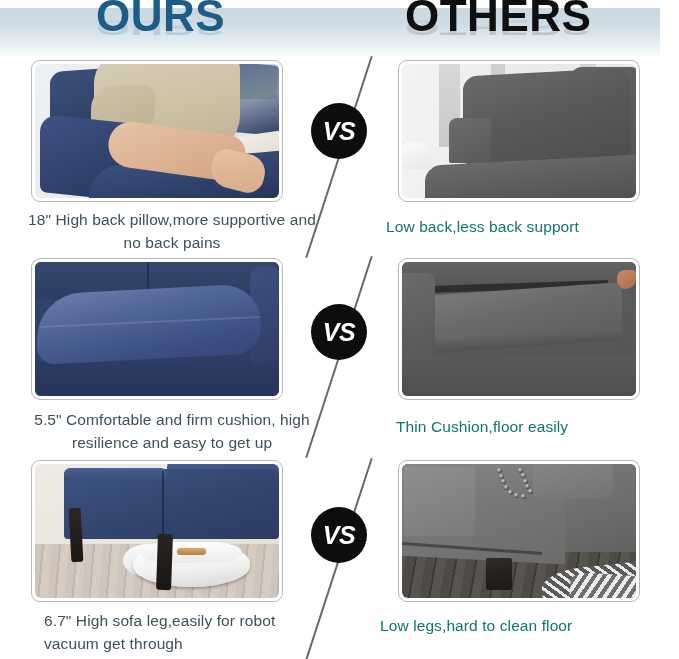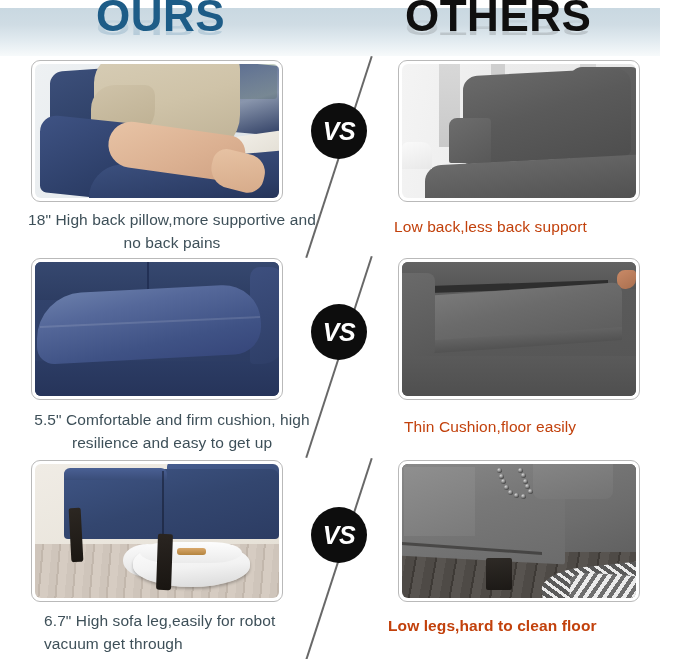--- a/index.html
+++ b/index.html
@@ -90,23 +90,23 @@
   .row.r2 .photo.right { left: 58px; top: 1px; width: 242px; height: 142px; }
   .row.r3 .photo.right { left: 58px; top: 1px; width: 242px; height: 142px; }
 
   .caption {
     position: absolute;
     font-size: 15.5px;
     line-height: 23px;
     letter-spacing: 0.1px;
   }
   .caption.left  { left: 22px; top: 151px; width: 300px; color: #3e5059; text-align: center; }
-  .caption.right { left: 40px; top: 158px; width: 272px; color: #c2410c; text-align: center; }
+  .caption.right { left: 32px; top: 158px; width: 272px; color: #0f766e; text-align: center; }
   .row.r3 .caption.left { top: 150px; text-align: left; padding-left: 22px; }
-  .row.r3 .caption.right { top: 155px; text-align: left; padding-left: 8px; font-weight: bold; }
+  .row.r3 .caption.right { top: 155px; text-align: left; padding-left: 8px; }
   .row.r1 .caption.right { text-align: left; padding-left: 14px; }
   .row.r2 .caption.right { text-align: left; padding-left: 24px; }
 
   
   .diag {
     position: absolute;
     left: 338px;
     top: -6px;
     width: 2px;
     height: 212px;

